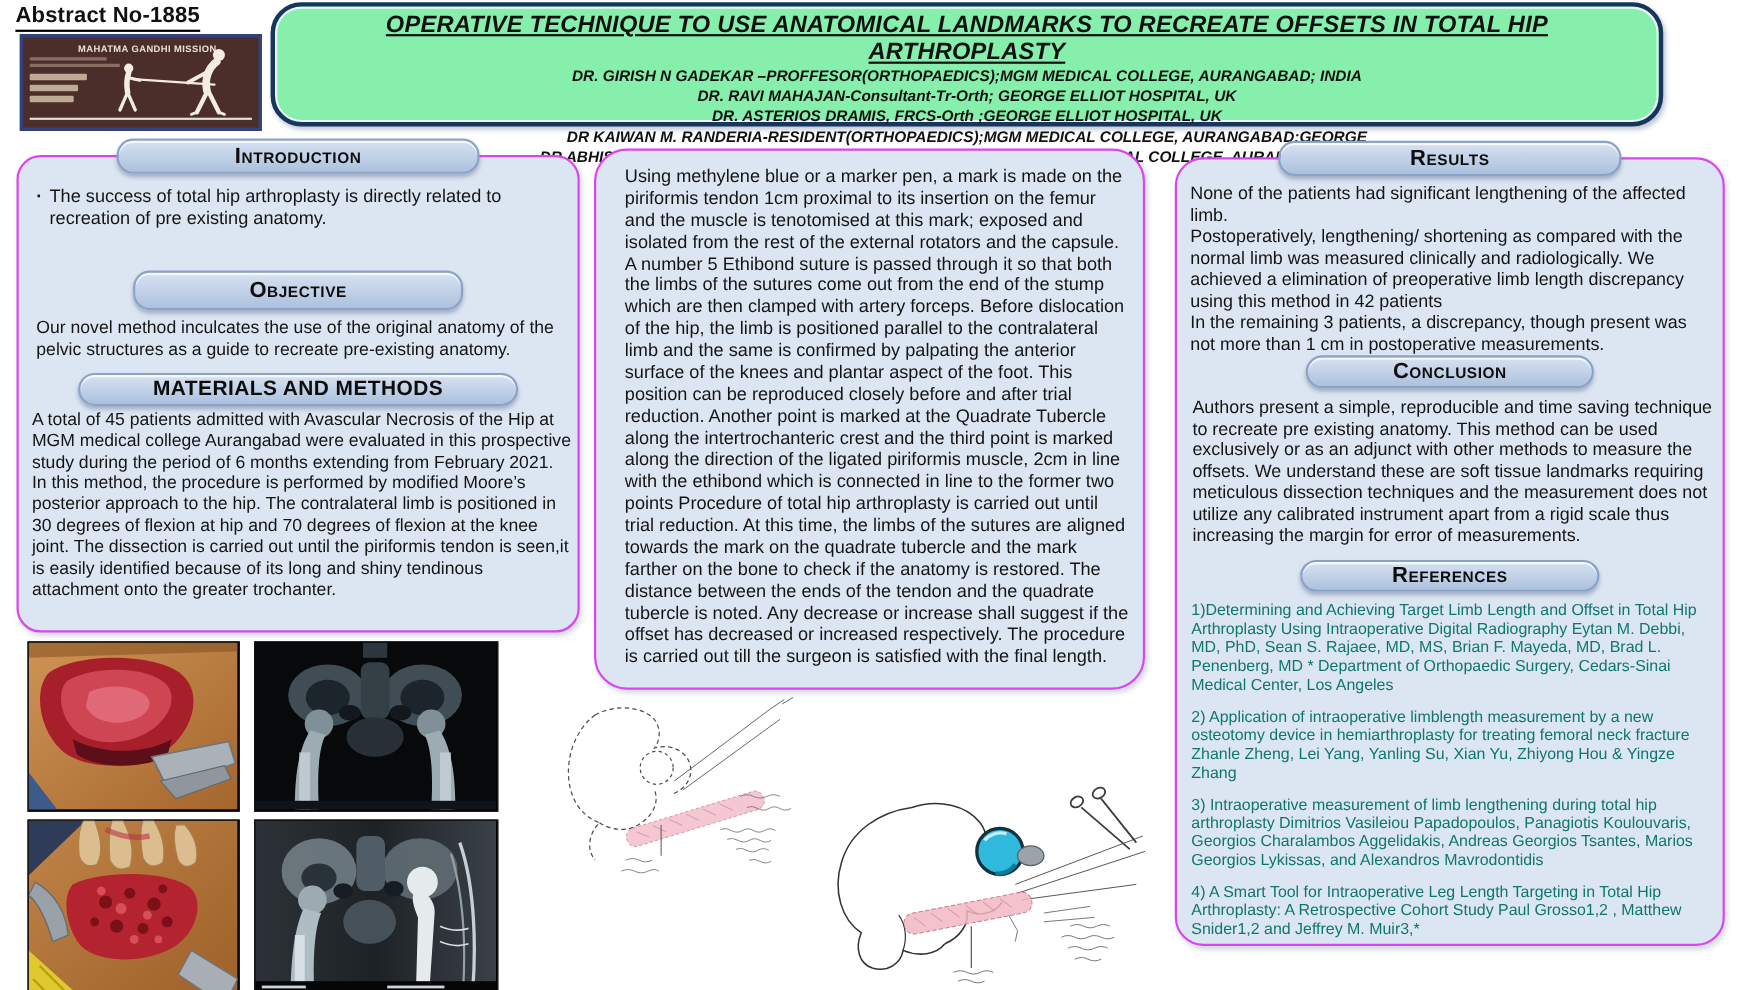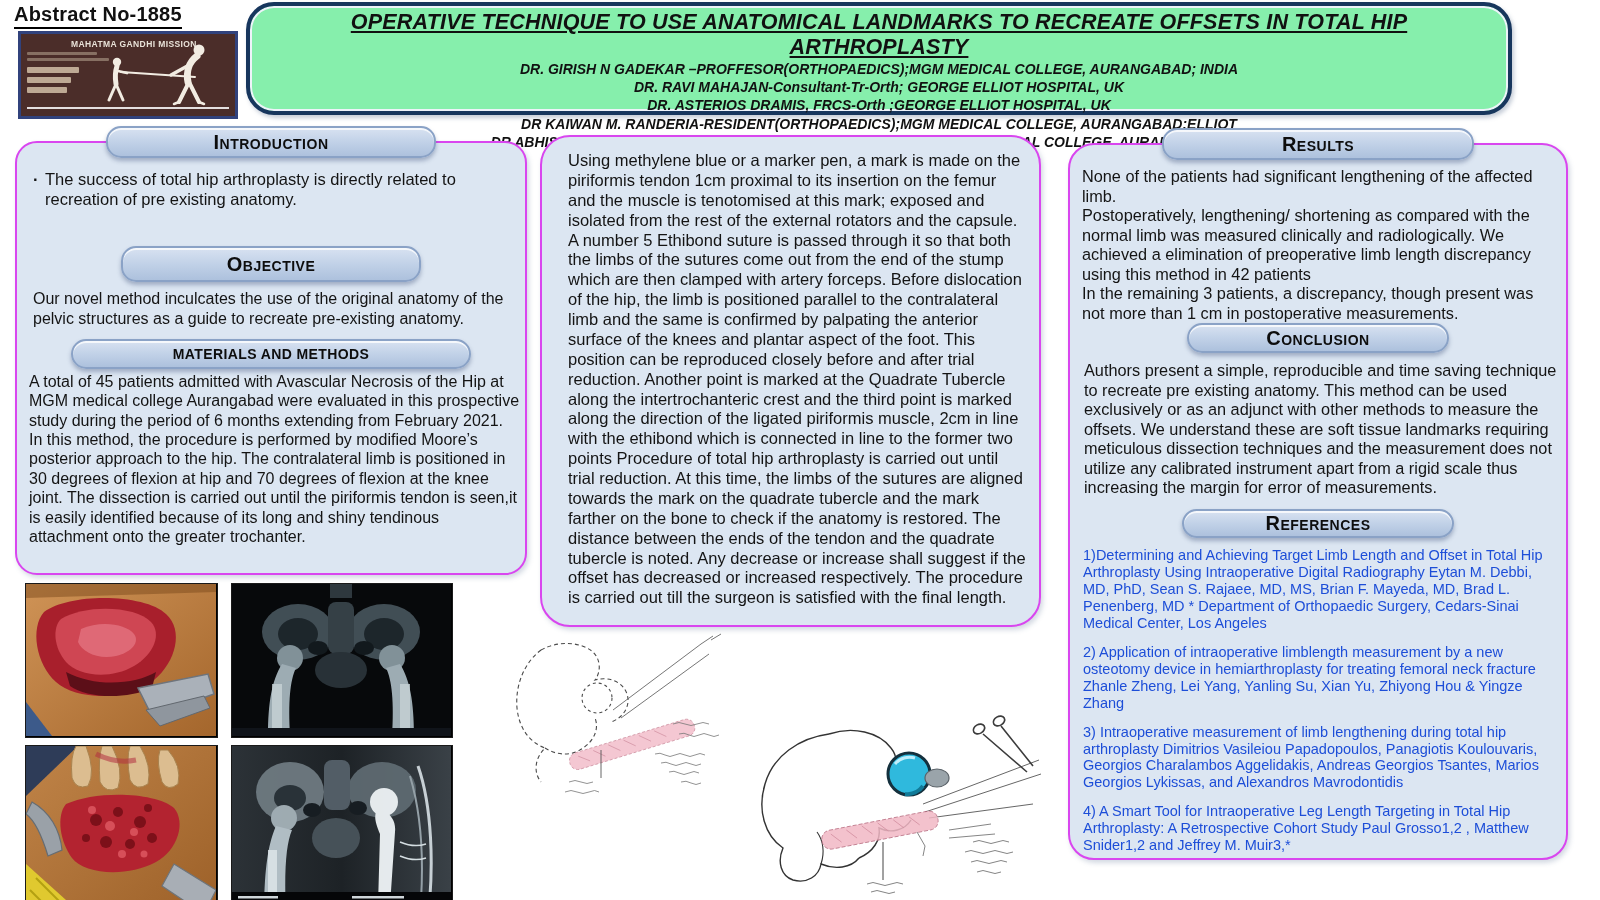--- a/index.html
+++ b/index.html
@@ -42,32 +42,32 @@
   #panel-right {left:1068px;top:143px; width:500px; height:717px; border-radius:26px;}
   
   .pill{
     position:absolute;left:50%;transform:translateX(-50%);
     background:linear-gradient(180deg,#d8e2f1 0%,#c2d2e8 48%,#adc1dd 100%);
     border:2px solid #8aa2c6;border-radius:15px;box-sizing:border-box;
     box-shadow:0 3px 4px rgba(60,80,120,.38), inset 0 2px 0 rgba(255,255,255,.75);
     text-align:center;font-weight:bold;color:#0d0d0d;
   }
   .pill .sc{font-variant:small-caps;font-size:20px;letter-spacing:.5px;}
-  .pill .caps{font-size:14px;letter-spacing:.4px;}
+  .pill .caps{font-size:19px;letter-spacing:.4px;}
   
   .body-text{position:absolute;color:#141414;white-space:pre-line;}
   .intro-text{top:26px;left:14px;right:8px;font-size:16.5px;line-height:1.22;padding-left:14px;}
   .intro-text::before{content:"·";position:absolute;left:2px;top:0;font-weight:bold;}
   .objective-text{top:146px;left:16px;right:10px;font-size:16px;line-height:1.22;}
   .methods-text{top:229px;left:12px;right:5px;font-size:16px;line-height:1.21;}
   .technique-text{top:14px;left:26px;right:13px;font-size:16.5px;line-height:1.205;}
   .results-text{top:22px;left:12px;right:7px;font-size:16.3px;line-height:1.2;}
   .conclusion-text{top:216px;left:14px;right:6px;font-size:16.3px;line-height:1.2;}
   .refs-list{position:absolute;top:402px;left:13px;right:14px;}
-  .ref-item{font-size:14.5px;line-height:1.17;color:#1d4ed8;margin-bottom:12px;}
+  .ref-item{font-size:14.5px;line-height:1.17;color:#0f766e;margin-bottom:12px;}
   
   .fig-grid{
     position:absolute;left:25px;top:583px;display:grid;
     grid-template-columns:193px 222px;grid-template-rows:155px 175px;gap:7px 13px;
   }
   .fig{border:1.5px solid #1a1a1a;box-sizing:border-box;overflow:hidden;background:#000;}
   .fig svg{display:block;}
   
   .sketch{position:absolute;}
   #sketch1{left:505px;top:632px;}
@@ -105,21 +105,21 @@
         <path d="M33,42 L26,58 M33,42 L40,58" stroke-width="3"></path>
       </g>
     </svg>
   </div>
 
   <div class="title-banner">
     <div class="poster-title">OPERATIVE TECHNIQUE TO USE ANATOMICAL LANDMARKS TO RECREATE OFFSETS IN TOTAL HIP ARTHROPLASTY</div>
     <div class="author-line">DR. GIRISH N GADEKAR –PROFFESOR(ORTHOPAEDICS);MGM MEDICAL COLLEGE, AURANGABAD; INDIA</div>
     <div class="author-line">DR. RAVI MAHAJAN-Consultant-Tr-Orth; GEORGE ELLIOT HOSPITAL, UK</div>
     <div class="author-line">DR. ASTERIOS DRAMIS, FRCS-Orth ;GEORGE ELLIOT HOSPITAL, UK</div>
-    <div class="author-line">DR KAIWAN M. RANDERIA-RESIDENT(ORTHOPAEDICS);MGM MEDICAL COLLEGE, AURANGABAD;ELLIOT</div>
+    <div class="author-line">DR KAIWAN M. RANDERIA-RESIDENT(ORTHOPAEDICS);MGM MEDICAL COLLEGE, AURANGABAD;GEORGE</div>
     <div class="author-line">DR ABHISHEK KULKARNI-SENIOR REGISTRAR(ORTHOPAEDICS); MGM MEDICAL COLLEGE, AURANGABAD; INDIA</div>
   </div>
 
   <div class="panel" id="panel-left">
     <div class="pill" style="top:-17px;width:330px;height:32px;line-height:28px;">
       <span class="sc">Introduction</span>
     </div>
     <div class="body-text intro-text">The success of total hip arthroplasty is directly related to recreation of pre existing anatomy.</div>
 
     <div class="pill" style="top:103px;width:300px;height:36px;line-height:32px;">

